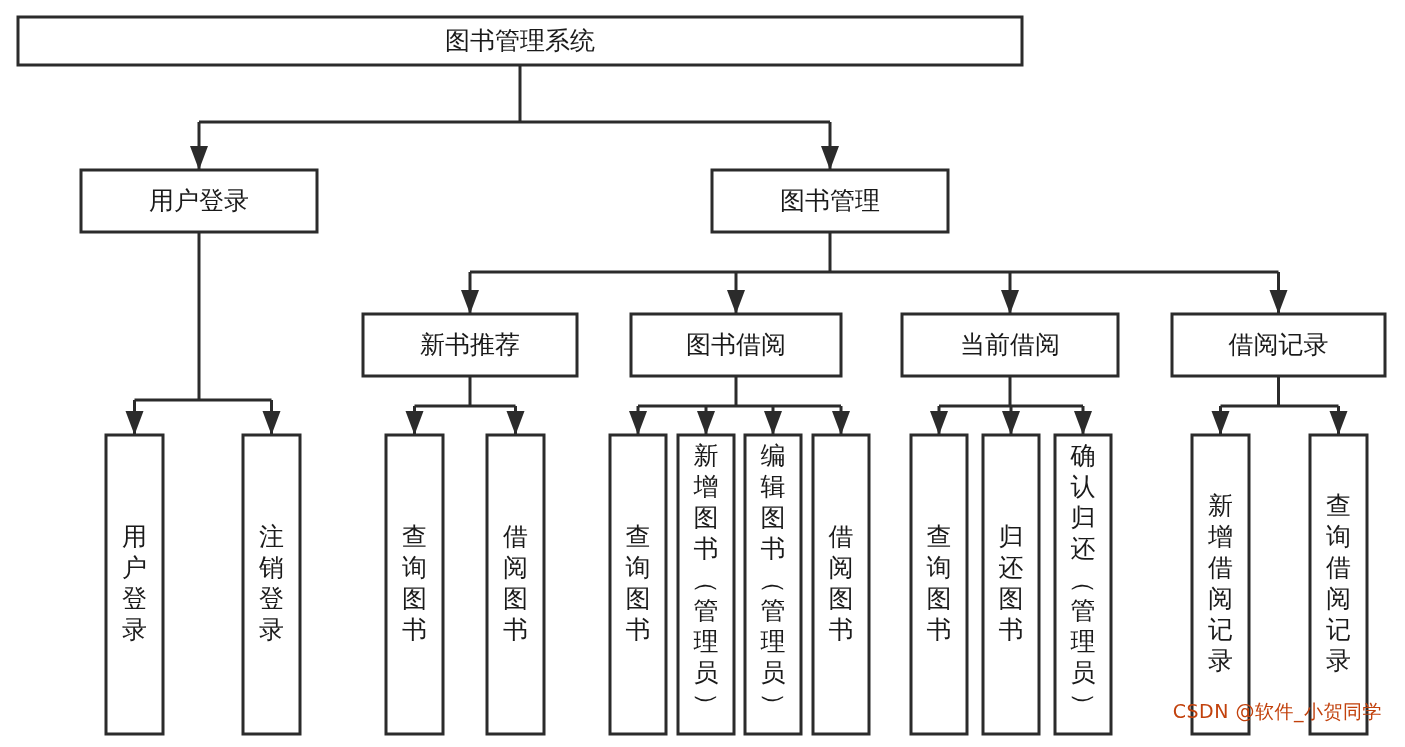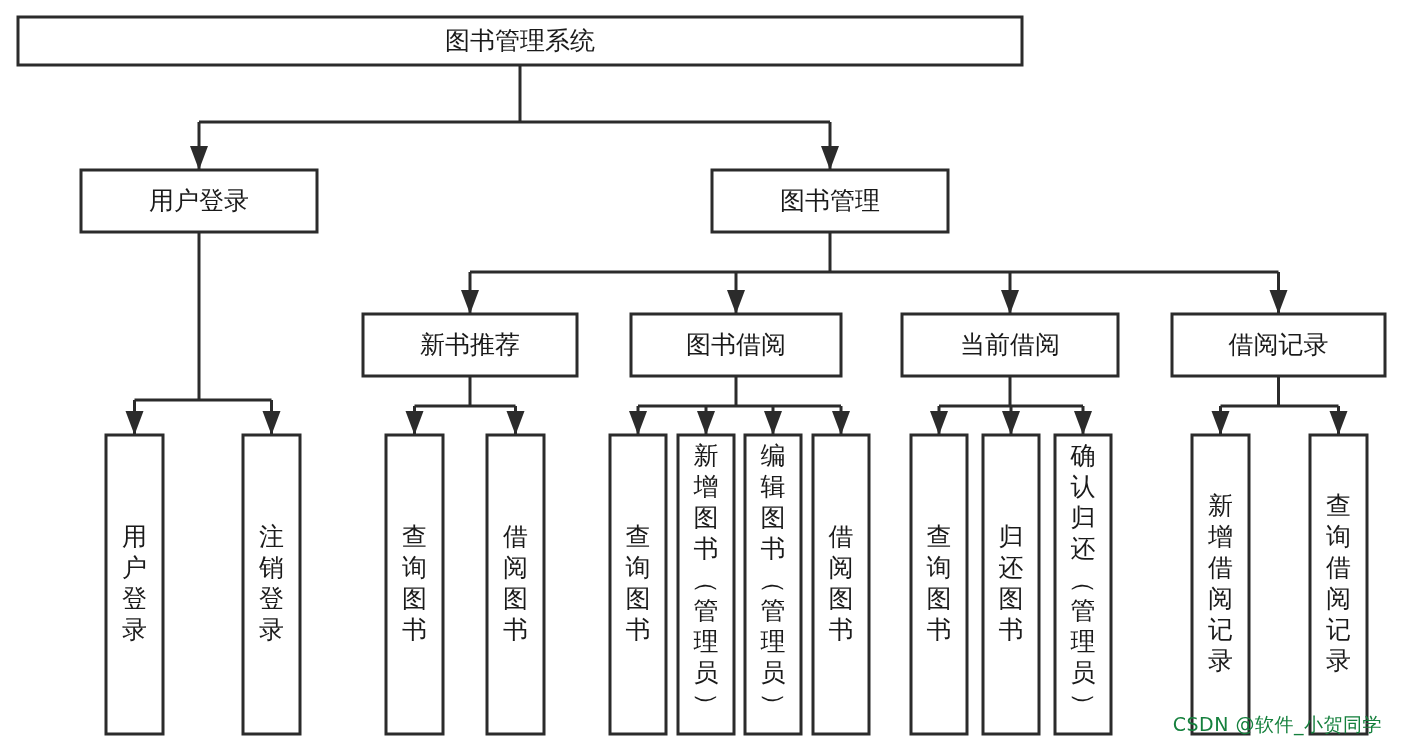--- a/index.html
+++ b/index.html
@@ -52,24 +52,24 @@
   .node-label-v text {
     font-family: "DejaVu Sans", "Liberation Sans", sans-serif;
     font-size: 25px;
     fill: #1a1a1a;
     text-anchor: middle;
     dominant-baseline: middle;
   }
   .watermark {
     position: absolute;
     right: 8px;
-    bottom: 9px;
+    bottom: 22px;
     font-family: "DejaVu Sans", "Liberation Sans", sans-serif;
     font-size: 19px;
-    color: #15803d;
+    color: #c2410c;
     white-space: nowrap;
     letter-spacing: 0.5px;
   }
 </style>
 </head>
 <body>
 
 <div id="diagram-root">
   <svg class="diagram-canvas" viewBox="0 0 1405 747">
     <g id="connector-layer">

